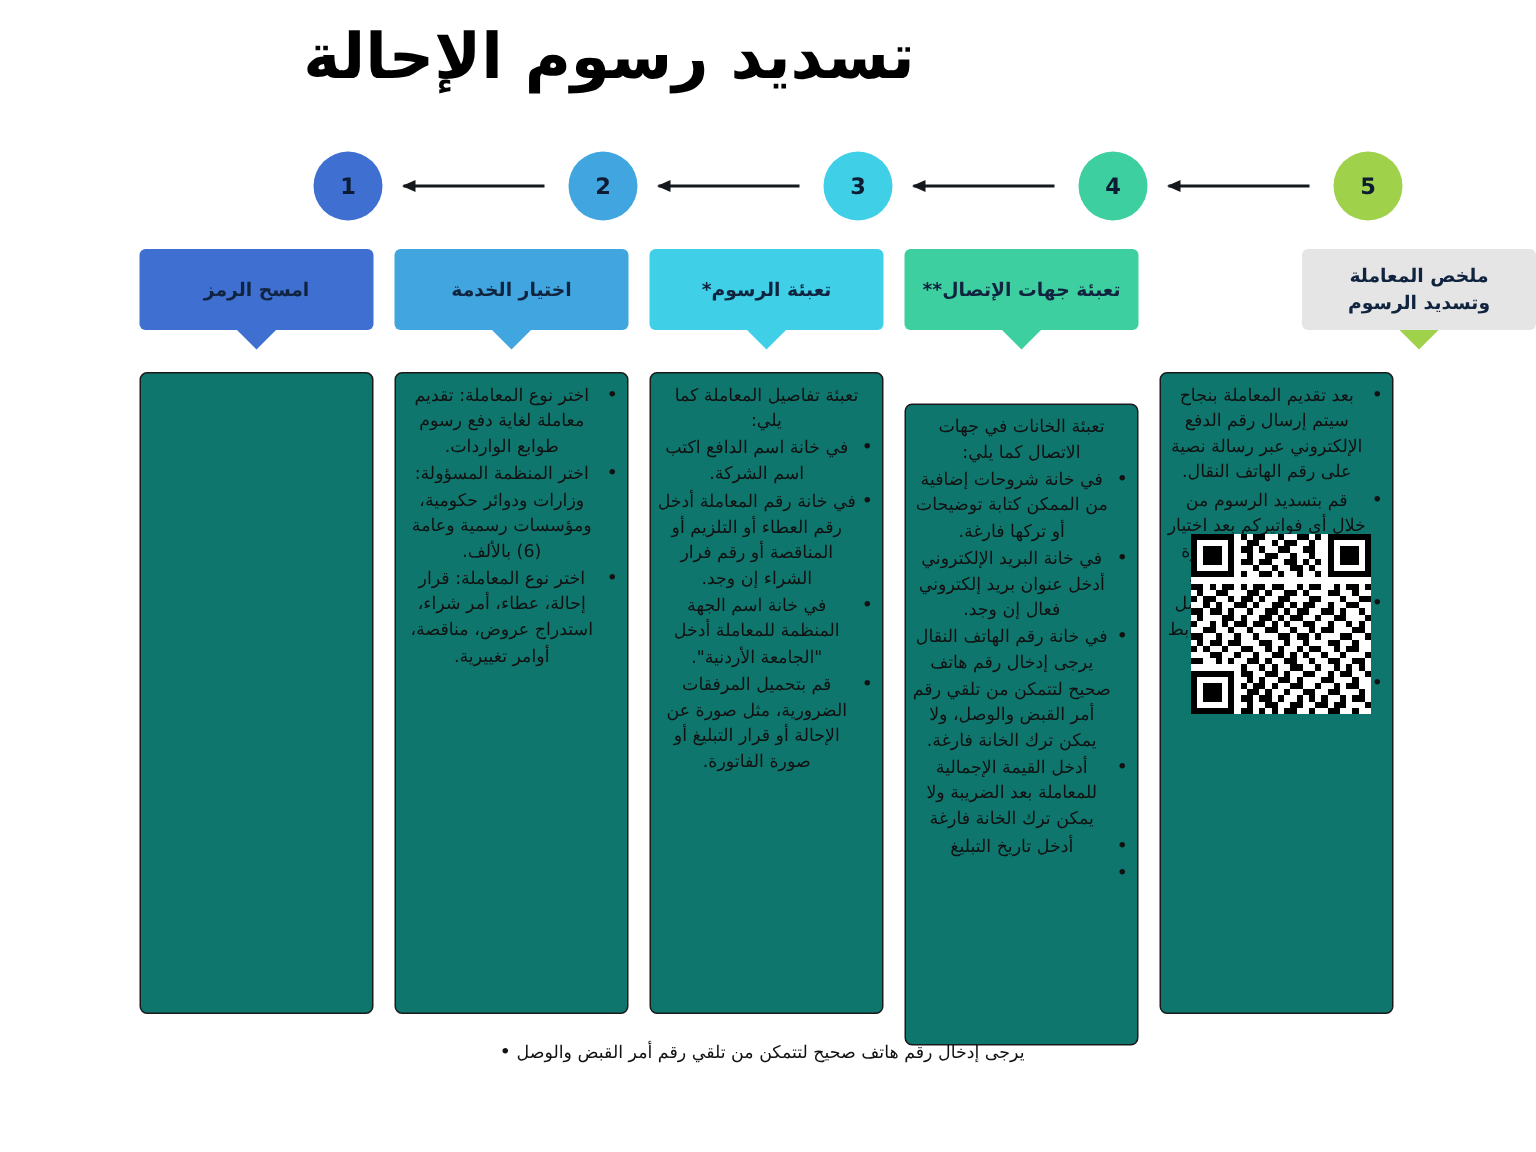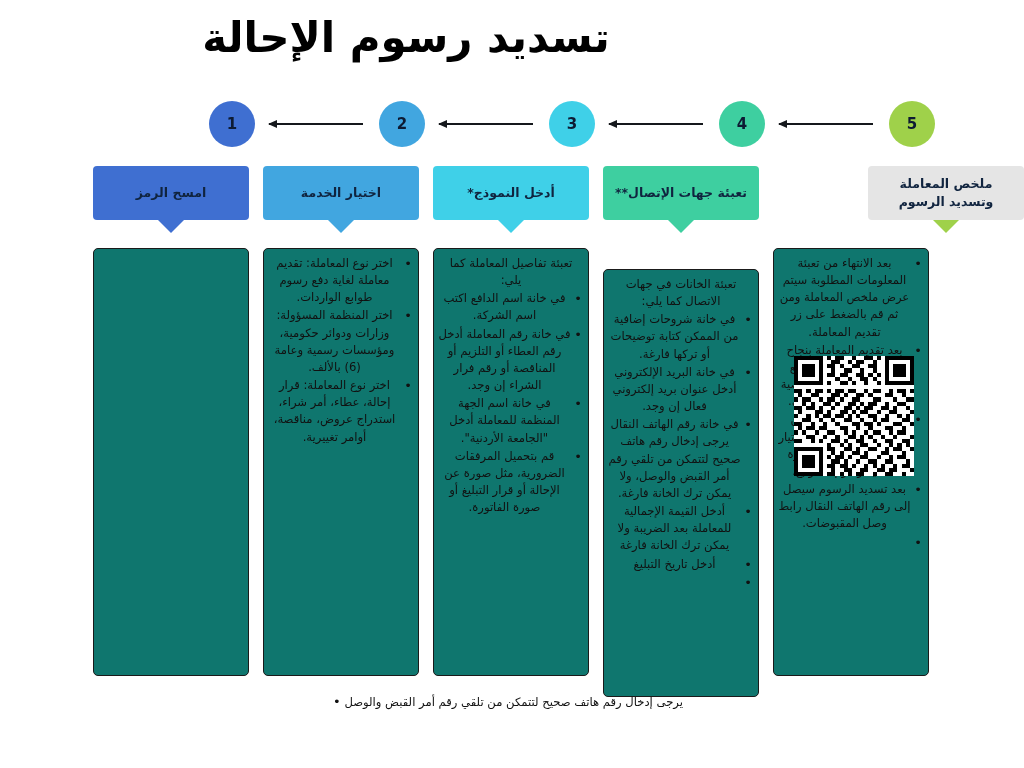--- a/index.html
+++ b/index.html
@@ -210,35 +210,34 @@
 
 <div class="col-header" style="right:0px;  left:auto; background:#e5e5e5; color:#9fd14a;">
   <span style="color:#10243f;">ملخص المعاملة وتسديد الرسوم</span>
   <span class="tail"></span>
 </div>
 <div class="col-header" style="right:170px; margin-right:95px; background:#3ecfa0; color:#3ecfa0;">
   <span style="color:#10243f;">تعبئة جهات الإتصال**</span>
   <span class="tail"></span>
 </div>
 <div class="col-header" style="right:340px; margin-right:95px; background:#3fd0e8; color:#3fd0e8;">
-  <span style="color:#10243f;">أدخل النموذج*</span>
+  <span style="color:#10243f;">تعبئة الرسوم*</span>
   <span class="tail"></span>
 </div>
 <div class="col-header" style="right:510px; margin-right:95px; background:#41a6e0; color:#41a6e0;">
   <span style="color:#10243f;">اختيار الخدمة</span>
   <span class="tail"></span>
 </div>
 <div class="col-header" style="right:680px; margin-right:95px; background:#3f6fd1; color:#3f6fd1;">
   <span style="color:#10243f;">امسح الرمز</span>
   <span class="tail"></span>
 </div>
 
 <div class="col-body" style="right:95px;">
   <ul>
-    <li>بعد الانتهاء من تعبئة المعلومات المطلوبة سيتم عرض ملخص المعاملة ومن ثم قم بالضغط على زر تقديم المعاملة.</li>
     <li>بعد تقديم المعاملة بنجاح سيتم إرسال رقم الدفع الإلكتروني عبر رسالة نصية على رقم الهاتف النقال.</li>
     <li>قم بتسديد الرسوم من خلال أي فواتيركم بعد اختيار الجهات الحكومية/ وزارة المالية رسوم الطوابع.</li>
     <li>بعد تسديد الرسوم سيصل إلى رقم الهاتف النقال رابط وصل المقبوضات.</li>
     <li class="empty-bullet"></li>
   </ul>
 </div>
 
 <div class="col-body" style="right:265px;margin-top:21px;">
   <div class="intro">تعبئة الخانات في جهات الاتصال كما يلي:</div>
   <ul>

